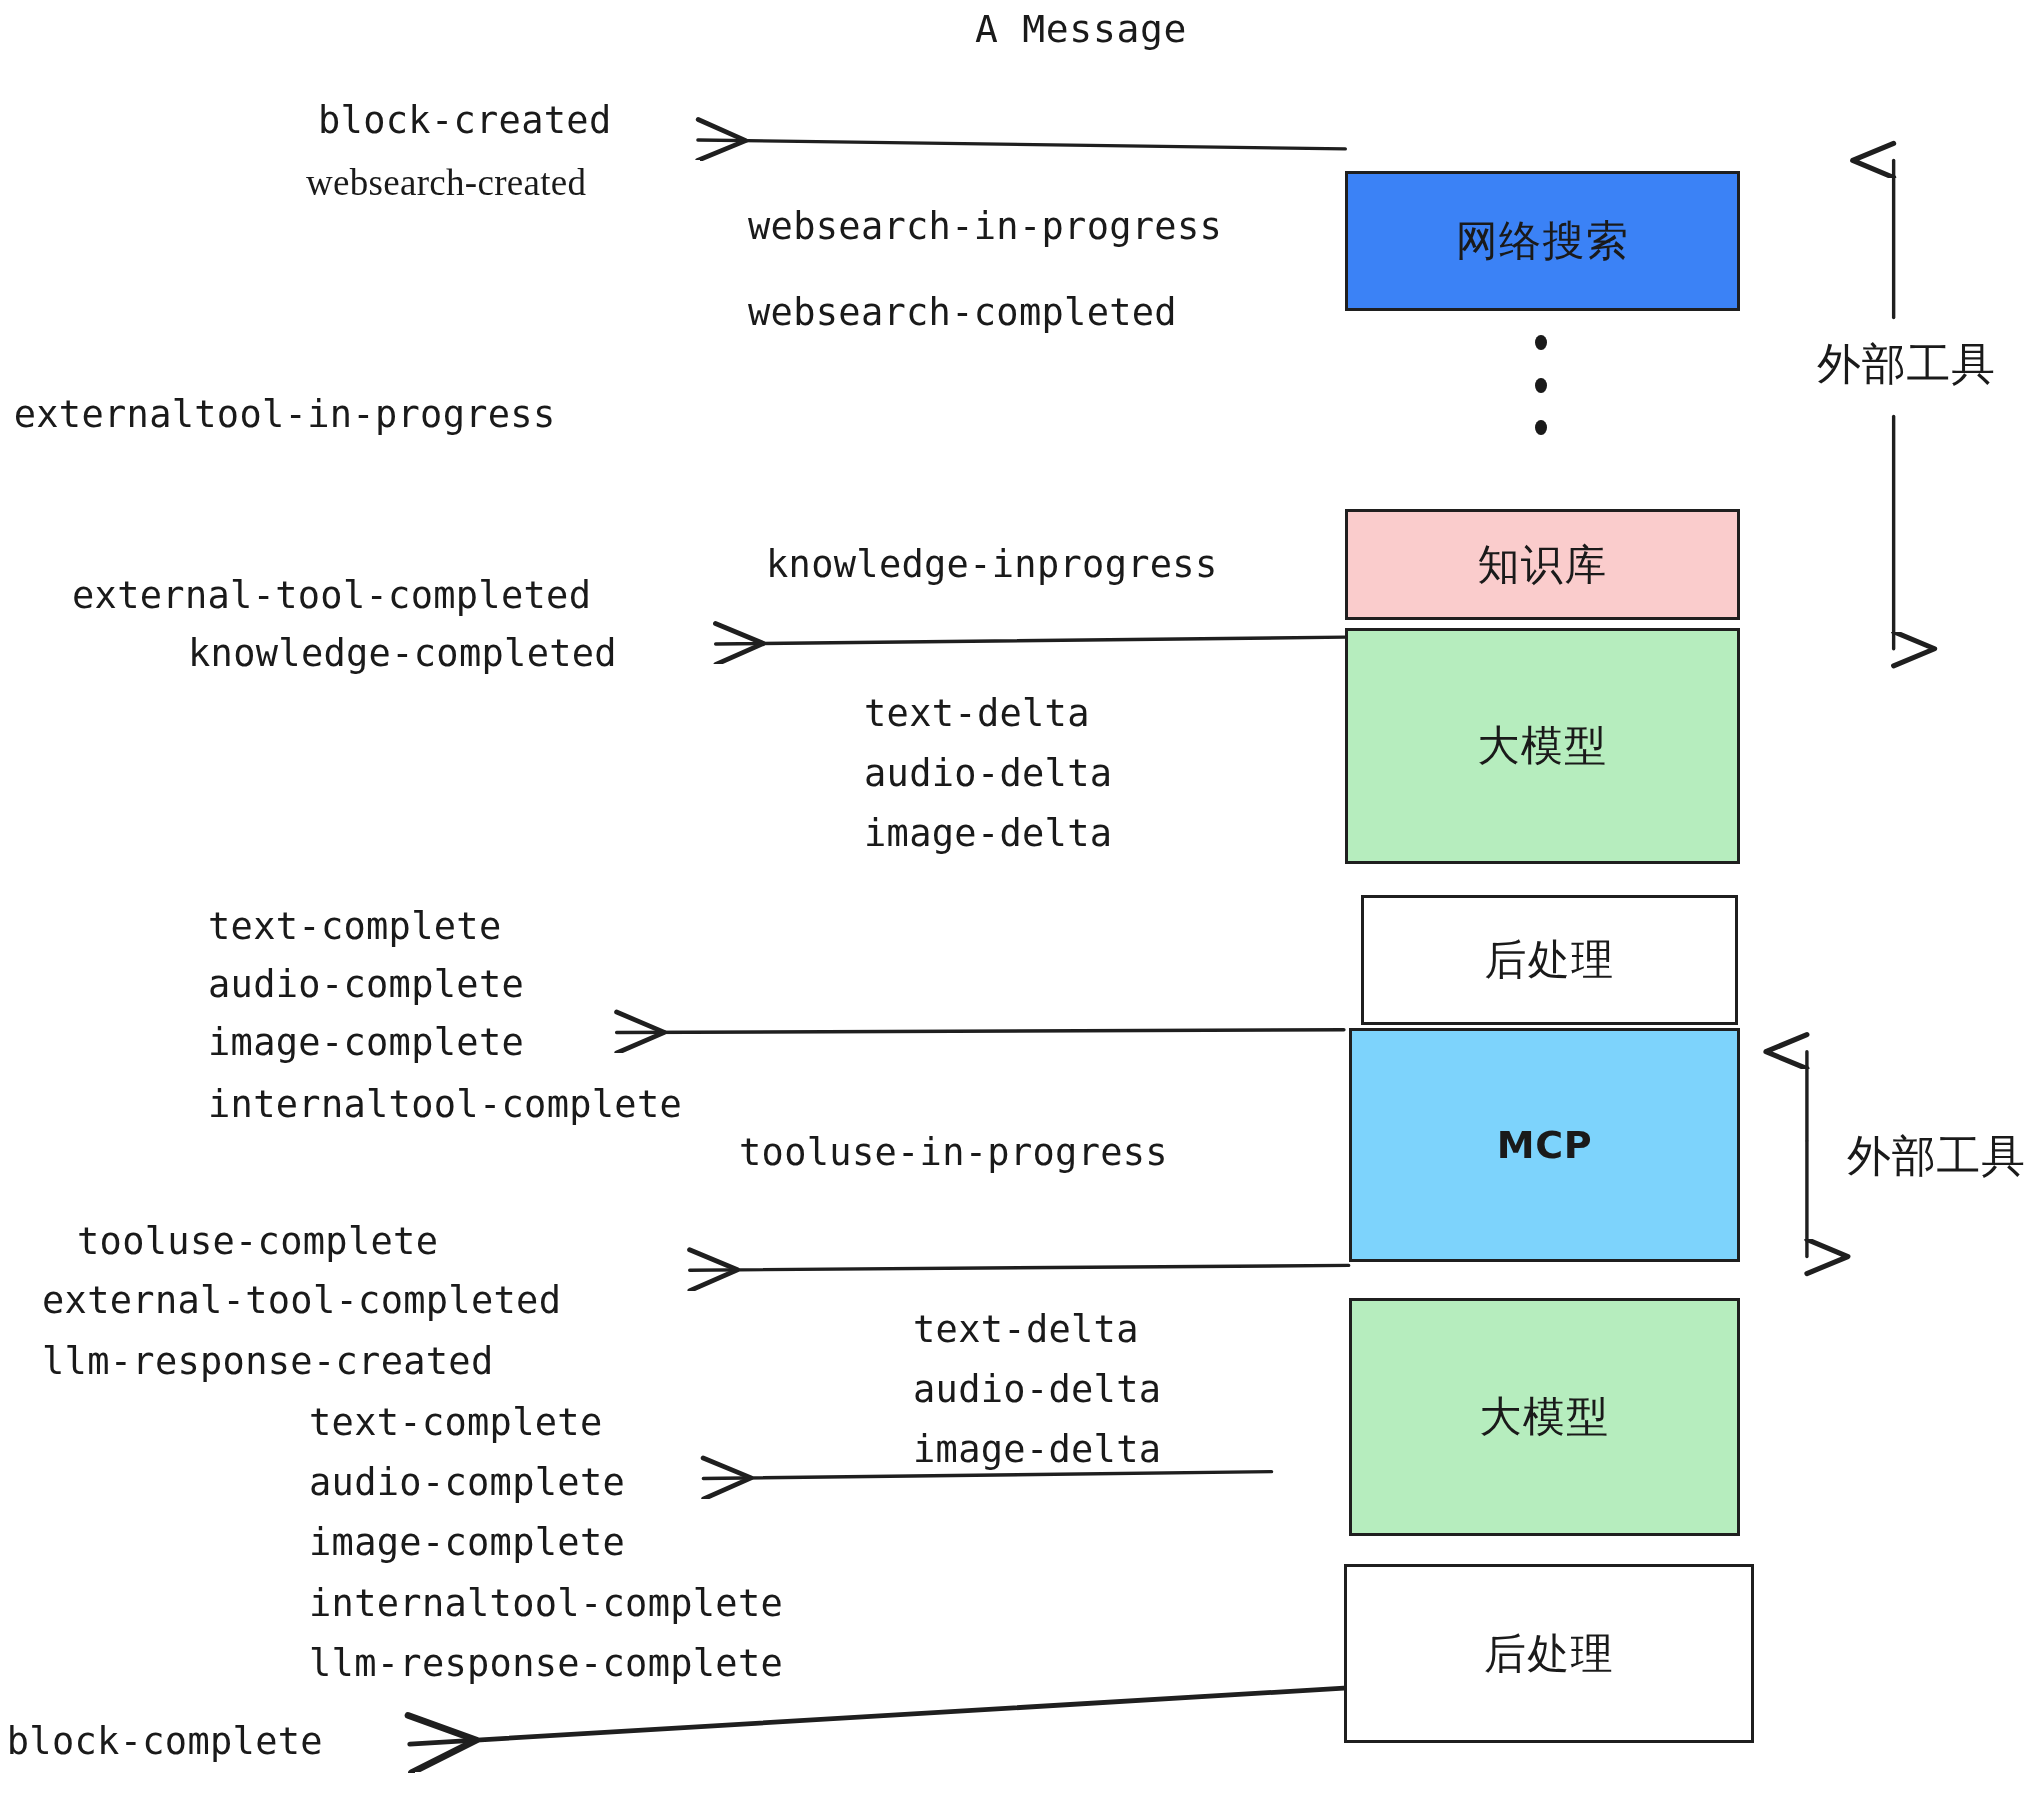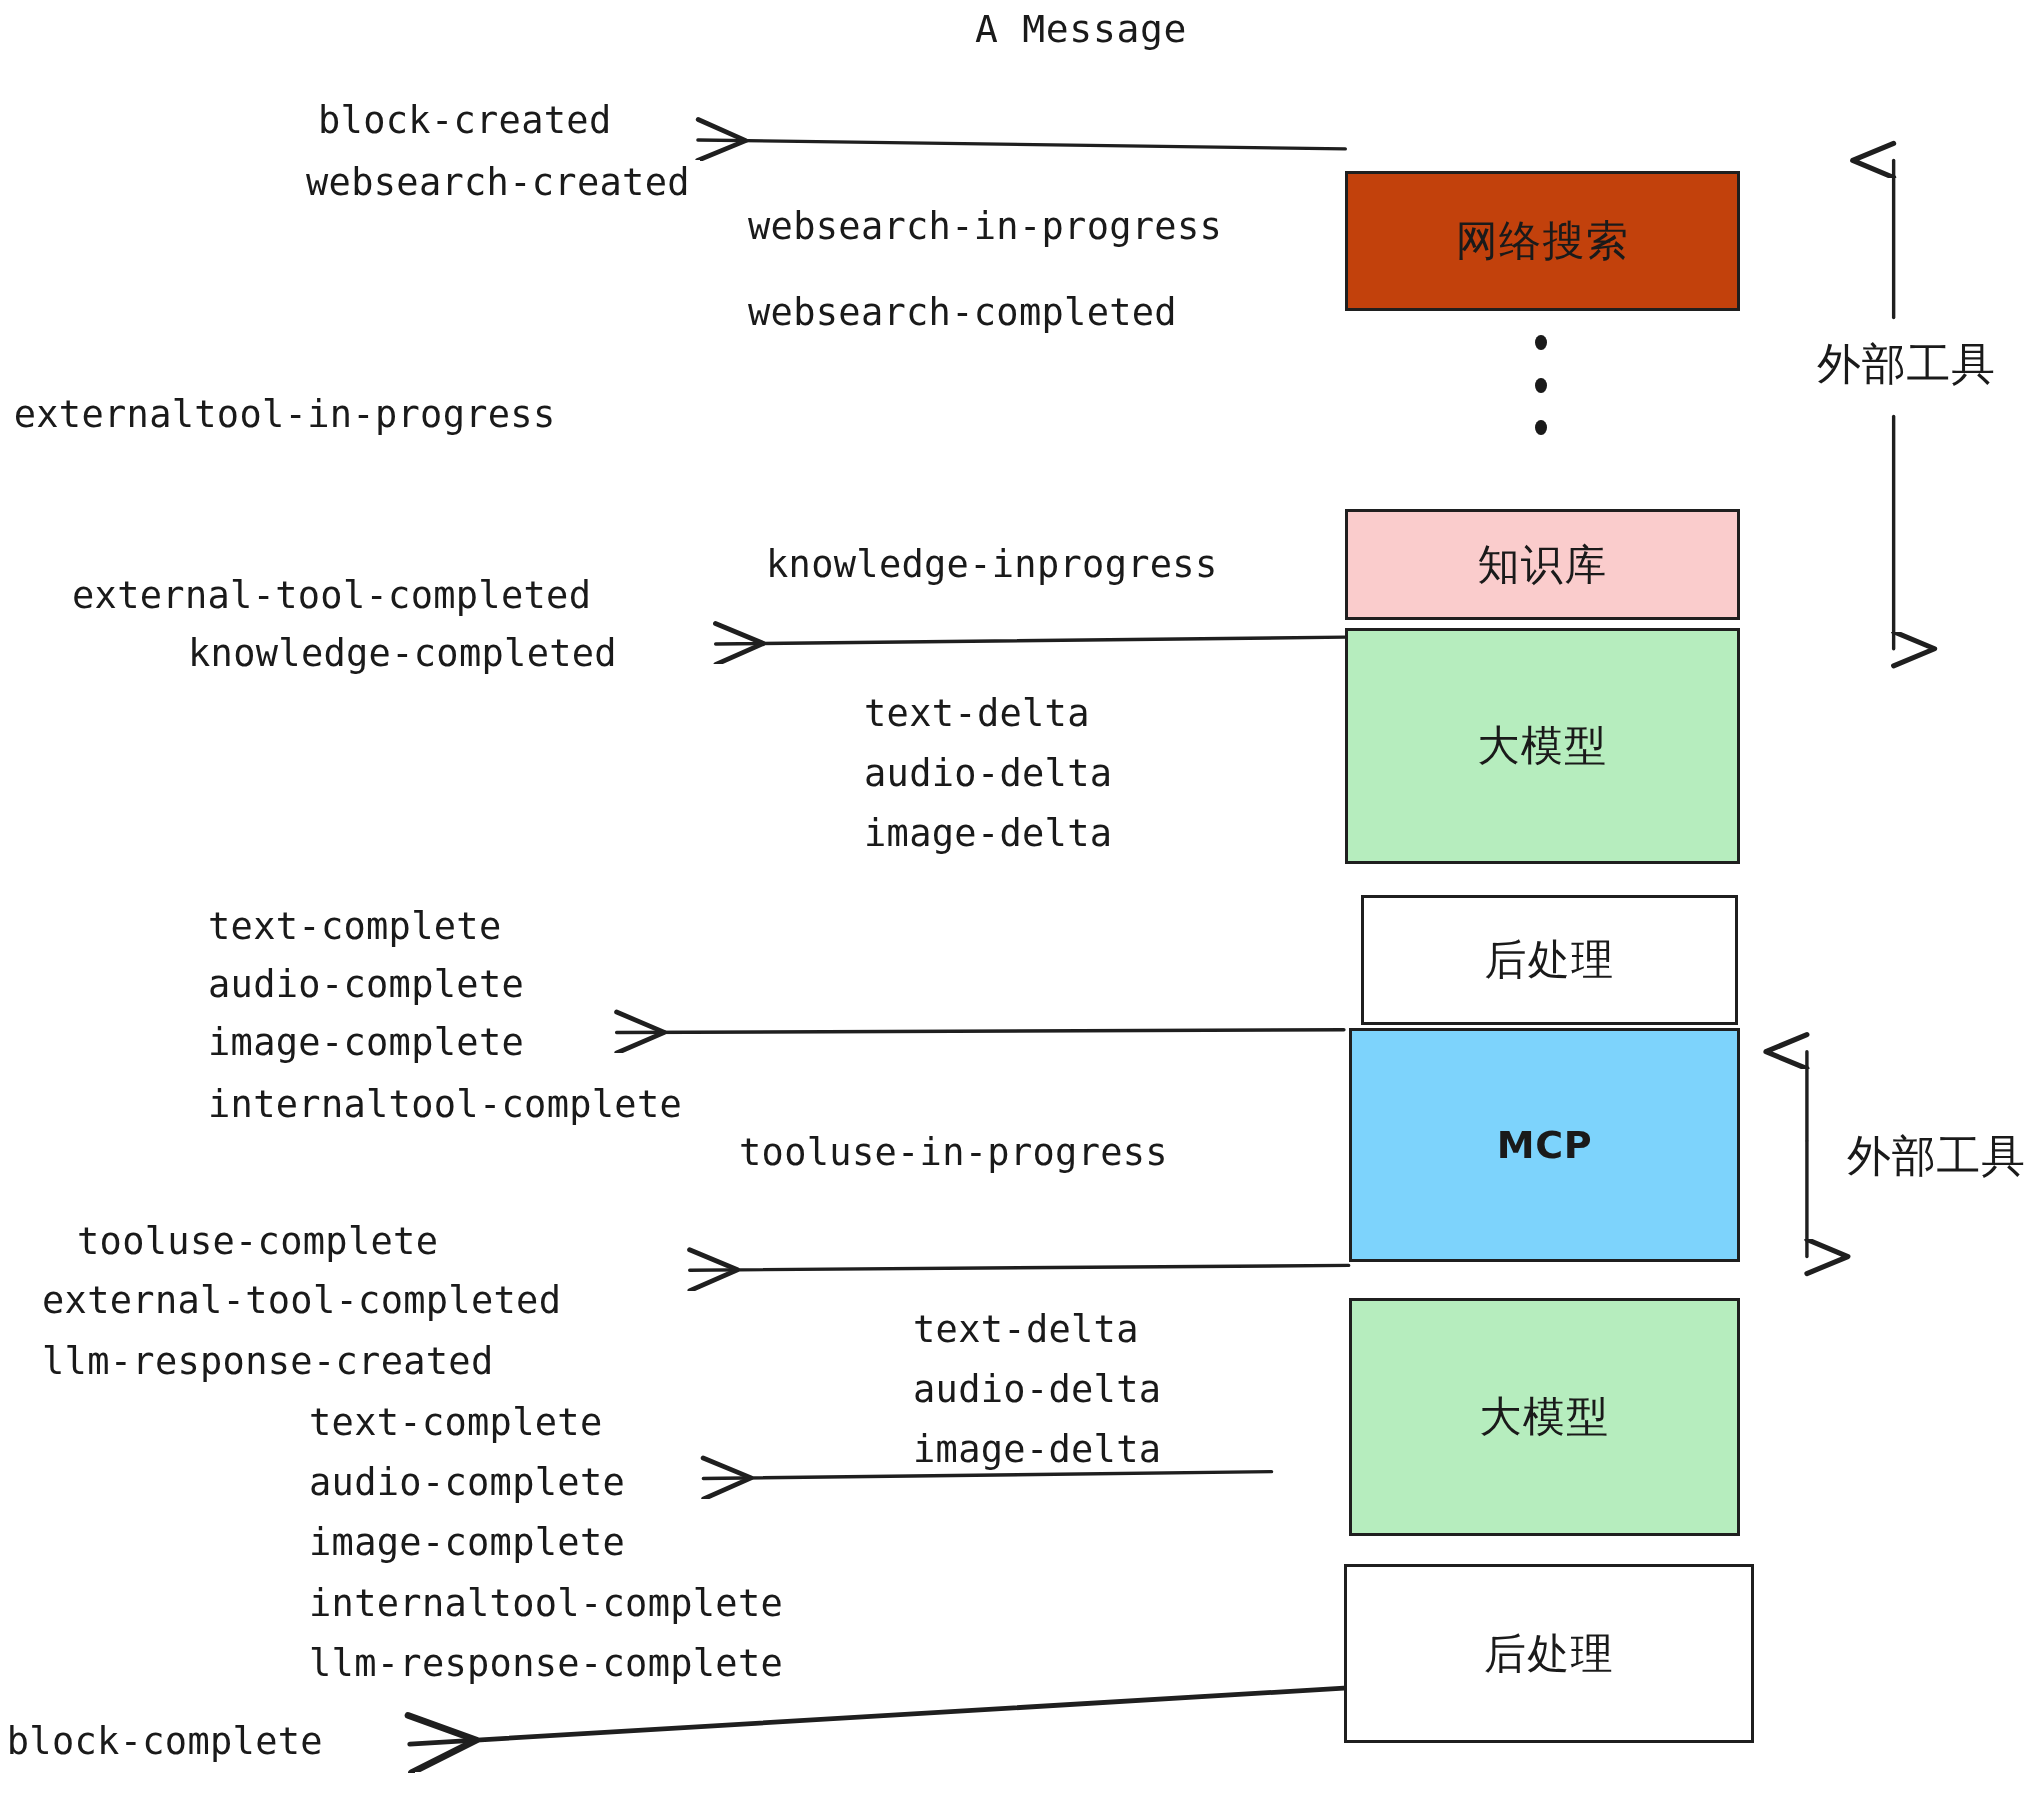--- a/index.html
+++ b/index.html
@@ -117,21 +117,21 @@
       </g>
     <g id="side-arrows">
         <line x1="2773" y1="465" x2="2773" y2="235" stroke="#1F1F1F" stroke-width="5" stroke-linecap="round" marker-end="url(#headUp)"></line>
         <line x1="2773" y1="610" x2="2773" y2="950" stroke="#1F1F1F" stroke-width="5" stroke-linecap="round" marker-end="url(#headDn)"></line>
         <line x1="2646" y1="1670" x2="2646" y2="1540" stroke="#1F1F1F" stroke-width="5" stroke-linecap="round" marker-end="url(#headUp)"></line>
         <line x1="2646" y1="1672" x2="2646" y2="1840" stroke="#1F1F1F" stroke-width="5" stroke-linecap="round" marker-end="url(#headDn)"></line>
       </g>
   </svg>
 
   <div id="nodes">
-      <div class="node-box" style="left: 1345px; top: 171px; width: 395px; height: 140px; background: #c2410c; border-color: rgb(31, 31, 31);">
+      <div class="node-box" style="left: 1345px; top: 171px; width: 395px; height: 140px; background: #3b82f6; border-color: rgb(31, 31, 31);">
         <span class="node-label">网络搜索</span>
       </div>
       <div class="node-box" style="left: 1345px; top: 509px; width: 395px; height: 111px; background: rgb(250, 204, 204); border-color: rgb(31, 31, 31);">
         <span class="node-label">知识库</span>
       </div>
       <div class="node-box" style="left: 1345px; top: 628px; width: 395px; height: 236px; background: rgb(182, 237, 190); border-color: rgb(31, 31, 31);">
         <span class="node-label">大模型</span>
       </div>
       <div class="node-box" style="left: 1361px; top: 895px; width: 377px; height: 130px; background: rgb(255, 255, 255); border-color: rgb(31, 31, 31);">
         <span class="node-label">后处理</span>
@@ -148,21 +148,21 @@
     </div>
 
   <div class="dots" id="dots-group" style="left: 1535px; top: 335px; height: 100px;">
       <div class="dot"></div>
       <div class="dot"></div>
       <div class="dot"></div>
     </div>
 
   <div id="events">
       <div class="evt" style="left: 306px; top: 102px; margin-left: 12px;">block-created</div>
-      <div class="evt" style="left: 306px; top: 164px;">websearch-created</div>
+      <div class="evt" style="left: 306px; top: 164px; font-family: Liberation Serif, serif;">websearch-created</div>
       <div class="evt" style="left: 748px; top: 208px;">websearch-in-progress</div>
       <div class="evt" style="left: 748px; top: 294px;">websearch-completed</div>
       <div class="evt" style="left: 13.7px; top: 396px;">externaltool-in-progress</div>
       <div class="evt" style="left: 766px; top: 546px;">knowledge-inprogress</div>
       <div class="evt" style="left: 72px; top: 577px;">external-tool-completed</div>
       <div class="evt" style="left: 188px; top: 635px;">knowledge-completed</div>
       <div class="evt" style="left: 864px; top: 695px;">text-delta</div>
       <div class="evt" style="left: 864px; top: 755px;">audio-delta</div>
       <div class="evt" style="left: 864px; top: 815px;">image-delta</div>
       <div class="evt" style="left: 208px; top: 908px;">text-complete</div>

